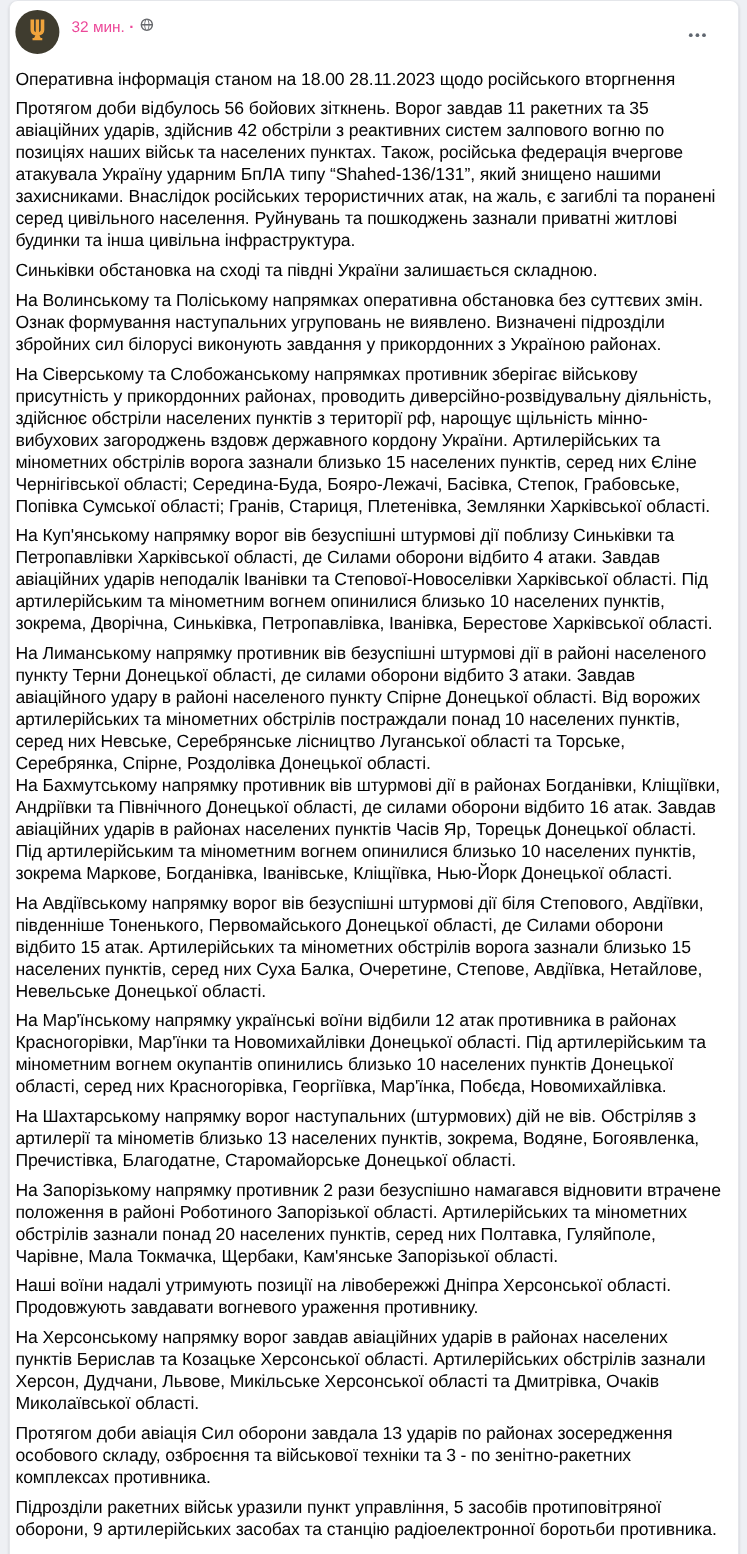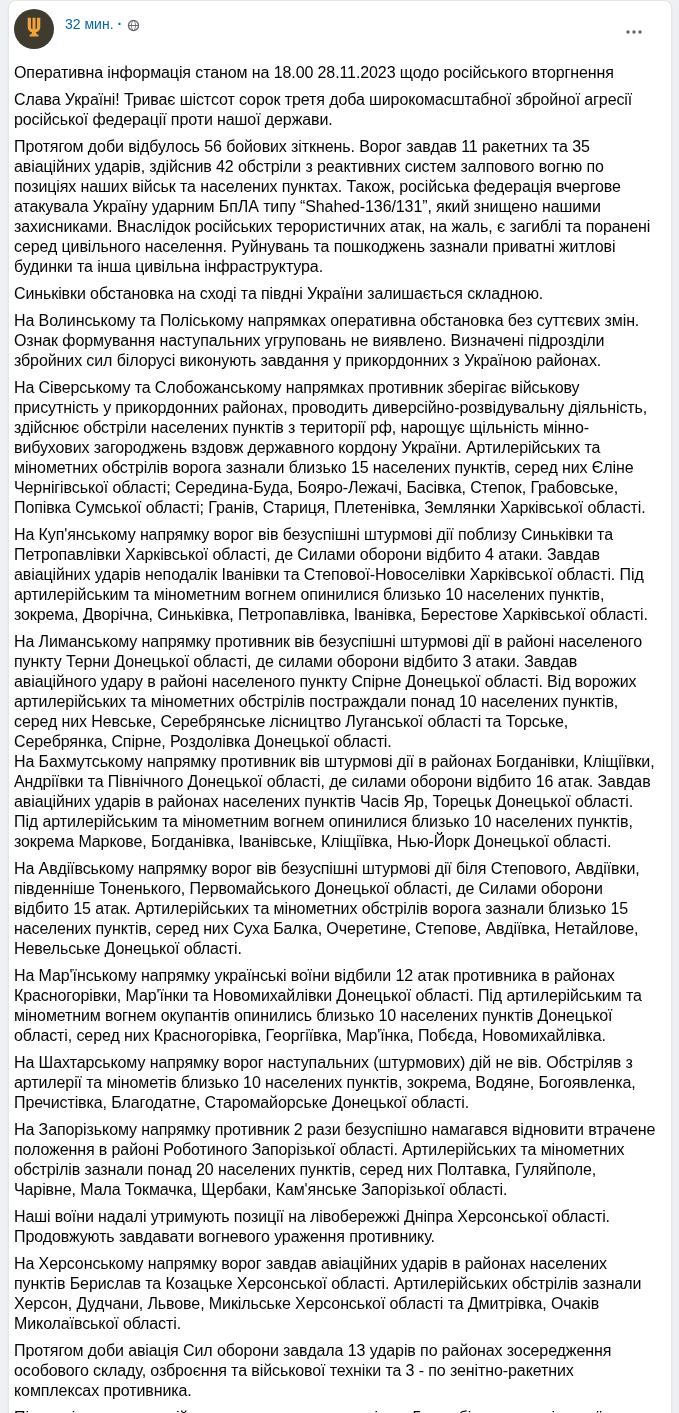--- a/index.html
+++ b/index.html
@@ -56,25 +56,25 @@
     font-size: 16.5px;
     font-weight: bold;
     color: #050505;
     line-height: 20px;
     white-space: nowrap;
     cursor: pointer;
   }
   .verified-badge { width: 15px; height: 15px; flex: 0 0 15px; margin-top: 1px; }
   .meta-row {
     display: flex;
-    align-items: flex-end;
+    align-items: flex-start;
     gap: 4px;
     margin-top: 3px;
     font-size: 14px;
-    color: #0369a1;
+    color: #ec4899;
     line-height: 16px;
   }
   .meta-sep { font-weight: bold; }
   .globe-icon { width: 13px; height: 13px; margin-left: 1px; }
   .more-btn {
     margin-left: auto;
     margin-top: 14px;
     margin-right: 12px;
     border: none;
     background: transparent;
@@ -131,31 +131,30 @@
           <circle cx="9" cy="3" r="1.7"></circle>
           <circle cx="15" cy="3" r="1.7"></circle>
         </svg>
       </span>
     </button>
 
   </div>
 
   <div class="post-body">
       <p class="post-paragraph">Оперативна інформація станом на 18.00 28.11.2023 щодо російського вторгнення</p>
-      <p class="post-paragraph">Слава Україні! Триває шістсот сорок третя доба широкомасштабної збройної агресії російської федерації проти нашої держави.</p>
       <p class="post-paragraph">Протягом доби відбулось 56 бойових зіткнень. Ворог завдав 11 ракетних та 35 авіаційних ударів, здійснив 42 обстріли з реактивних систем залпового вогню по позиціях наших військ та населених пунктах. Також, російська федерація вчергове атакувала Україну ударним БпЛА типу “Shahed-136/131”, який знищено нашими захисниками. Внаслідок російських терористичних атак, на жаль, є загиблі та поранені серед цивільного населення. Руйнувань та пошкоджень зазнали приватні житлові будинки та інша цивільна інфраструктура.</p>
       <p class="post-paragraph">Синьківки обстановка на сході та півдні України залишається складною.</p>
       <p class="post-paragraph">На Волинському та Поліському напрямках оперативна обстановка без суттєвих змін. Ознак формування наступальних угруповань не виявлено. Визначені підрозділи збройних сил білорусі виконують завдання у прикордонних з Україною районах.</p>
       <p class="post-paragraph">На Сіверському та Слобожанському напрямках противник зберігає військову присутність у прикордонних районах, проводить диверсійно-розвідувальну діяльність, здійснює обстріли населених пунктів з території рф, нарощує щільність мінно-вибухових загороджень вздовж державного кордону України. Артилерійських та мінометних обстрілів ворога зазнали близько 15 населених пунктів, серед них Єліне Чернігівської області; Середина-Буда, Бояро-Лежачі, Басівка, Степок, Грабовське, Попівка Сумської області; Гранів, Стариця, Плетенівка, Землянки Харківської області.</p>
       <p class="post-paragraph">На Куп'янському напрямку ворог вів безуспішні штурмові дії поблизу Синьківки та Петропавлівки Харківської області, де Силами оборони відбито 4 атаки. Завдав авіаційних ударів неподалік Іванівки та Степової-Новоселівки Харківської області. Під артилерійським та мінометним вогнем опинилися близько 10 населених пунктів, зокрема, Дворічна, Синьківка, Петропавлівка, Іванівка, Берестове Харківської області.</p>
       <p class="post-paragraph">На Лиманському напрямку противник вів безуспішні штурмові дії в районі населеного пункту Терни Донецької області, де силами оборони відбито 3 атаки. Завдав авіаційного удару в районі населеного пункту Спірне Донецької області. Від ворожих артилерійських та мінометних обстрілів постраждали понад 10 населених пунктів, серед них Невське, Серебрянське лісництво Луганської області та Торське, Серебрянка, Спірне, Роздолівка Донецької області.
 На Бахмутському напрямку противник вів штурмові дії в районах Богданівки, Кліщіївки, Андріївки та Північного Донецької області, де силами оборони відбито 16 атак. Завдав авіаційних ударів в районах населених пунктів Часів Яр, Торецьк Донецької області. Під артилерійським та мінометним вогнем опинилися близько 10 населених пунктів, зокрема Маркове, Богданівка, Іванівське, Кліщіївка, Нью-Йорк Донецької області.</p>
       <p class="post-paragraph">На Авдіївському напрямку ворог вів безуспішні штурмові дії біля Степового, Авдіївки, південніше Тоненького, Первомайського Донецької області, де Силами оборони відбито 15 атак. Артилерійських та мінометних обстрілів ворога зазнали близько 15 населених пунктів, серед них Суха Балка, Очеретине, Степове, Авдіївка, Нетайлове, Невельське Донецької області.</p>
       <p class="post-paragraph">На Мар'їнському напрямку українські воїни відбили 12 атак противника в районах Красногорівки, Мар'їнки та Новомихайлівки Донецької області. Під артилерійським та мінометним вогнем окупантів опинились близько 10 населених пунктів Донецької області, серед них Красногорівка, Георгіївка, Мар'їнка, Побєда, Новомихайлівка.</p>
-      <p class="post-paragraph">На Шахтарському напрямку ворог наступальних (штурмових) дій не вів.  Обстріляв з артилерії та мінометів близько 10 населених пунктів, зокрема, Водяне, Богоявленка, Пречистівка, Благодатне, Старомайорське Донецької області.</p>
+      <p class="post-paragraph">На Шахтарському напрямку ворог наступальних (штурмових) дій не вів.  Обстріляв з артилерії та мінометів близько 13 населених пунктів, зокрема, Водяне, Богоявленка, Пречистівка, Благодатне, Старомайорське Донецької області.</p>
       <p class="post-paragraph">На Запорізькому напрямку противник 2 рази безуспішно намагався відновити втрачене положення в районі Роботиного Запорізької області. Артилерійських та мінометних обстрілів зазнали понад 20 населених пунктів, серед них Полтавка, Гуляйполе, Чарівне, Мала Токмачка, Щербаки, Кам'янське Запорізької області.</p>
       <p class="post-paragraph">Наші воїни надалі утримують позиції на лівобережжі Дніпра Херсонської області. Продовжують завдавати вогневого ураження противнику.</p>
       <p class="post-paragraph">На Херсонському напрямку ворог завдав авіаційних ударів в районах населених пунктів Берислав та Козацьке Херсонської області. Артилерійських обстрілів зазнали Херсон, Дудчани, Львове, Микільське Херсонської області та Дмитрівка, Очаків Миколаївської області.</p>
       <p class="post-paragraph">Протягом доби авіація Сил оборони завдала 13 ударів по районах зосередження особового складу, озброєння та військової техніки та 3 - по зенітно-ракетних комплексах противника.</p>
       <p class="post-paragraph">Підрозділи ракетних військ уразили пункт управління, 5 засобів протиповітряної оборони, 9 артилерійських засобах та станцію радіоелектронної боротьби противника.</p>
     </div>
 
 </div>
 
 </body></html>

